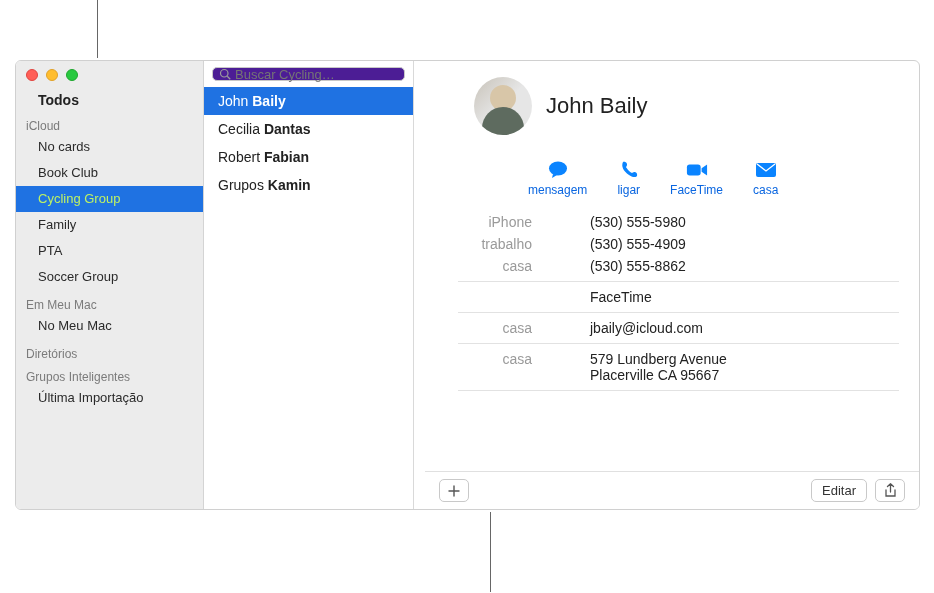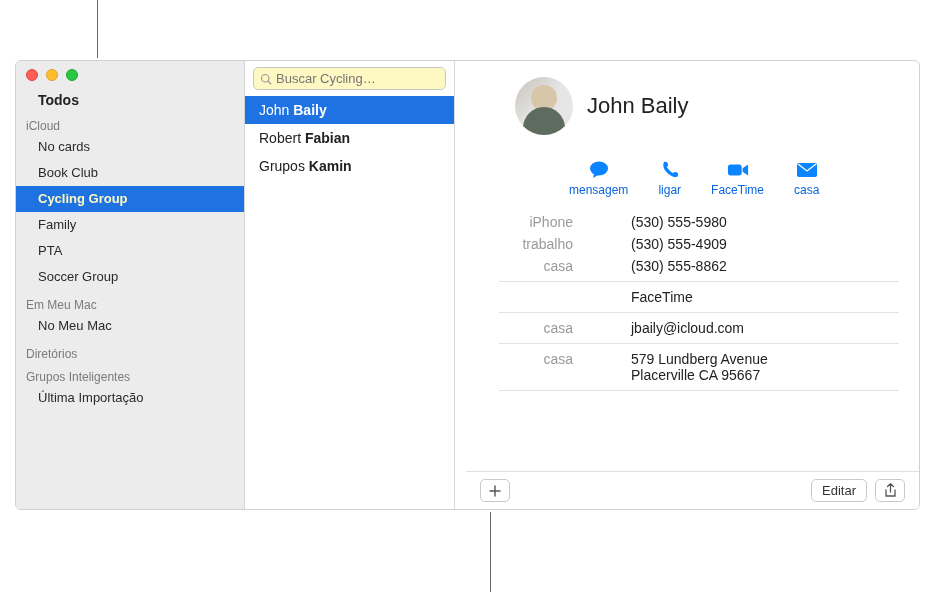--- a/index.html
+++ b/index.html
@@ -29,21 +29,21 @@
   .traffic span {
     width: 12px; height: 12px; border-radius: 50%;
     display: inline-block;
   }
   .t-red { background: #ff5f57; border: 0.5px solid #e14540; }
   .t-yel { background: #ffbd2e; border: 0.5px solid #e1a128; }
   .t-grn { background: #28c940; border: 0.5px solid #1fa72e; }
 
   
   .sidebar {
-    width: 229px;
+    width: 188px;
     background: #ececec;
     border-right: 1px solid #d4d4d4;
     padding-top: 28px;
     font-size: 13px;
     position: relative;
     display: flex;
     flex-direction: column;
   }
   .sb-row {
     padding: 3px 10px 3px 22px;
@@ -57,42 +57,42 @@
     padding: 3px 10px 3px 22px;
     color: #222;
   }
   .sb-header {
     padding: 8px 10px 1px 10px;
     font-size: 12px;
     color: #7b7b7b;
   }
   .sb-row.selected {
     background: #1f72e2;
-    color: #fef9c3;
-    font-weight: 700;
+    color: #bef264;
+    font-weight: 400;
   }
 
   
   .listcol {
     width: 210px;
     border-right: 1px solid #d9d9d9;
     display: flex;
     flex-direction: column;
     background: #fff;
   }
   .searchwrap {
     padding: 6px 8px 6px 8px;
   }
   .searchbox {
     display: flex;
     align-items: center;
-    background: #fef9c3;
+    background: #4c1d95;
     border: 1px solid #c8c8c8;
     border-radius: 5px;
-    height: 23px;
+    height: 14px;
     padding: 0 6px;
     color: #9c9c9c;
     font-size: 13px;
   }
   .searchbox svg { margin-right: 4px; flex-shrink: 0; }
   .searchinput {
     border: none;
     outline: none;
     flex: 1;
     font-size: 13px;
@@ -262,20 +262,21 @@
       <div class="searchwrap">
         <div class="searchbox">
           <svg width="12" height="12" viewBox="0 0 16 16">
               <circle cx="7" cy="7" r="5" fill="none" stroke="#9c9c9c" stroke-width="1.6"></circle>
               <line x1="11" y1="11" x2="15" y2="15" stroke="#9c9c9c" stroke-width="1.6"></line>
             </svg>
           <input class="searchinput" placeholder="Buscar Cycling…" style="">
         </div>
       </div>
       <div class="lc-row selected"><span>John</span> <b>Baily</b></div>
+      <div class="lc-row"><span>Cecilia</span> <b>Dantas</b></div>
       <div class="lc-row"><span>Robert</span> <b>Fabian</b></div>
       <div class="lc-row"><span>Grupos</span> <b>Kamin</b></div>
     </div>
 
     <div class="detail">
       <div class="d-header">
         <div class="avatar"></div>
         <div class="d-name">John Baily</div>
       </div>
 

